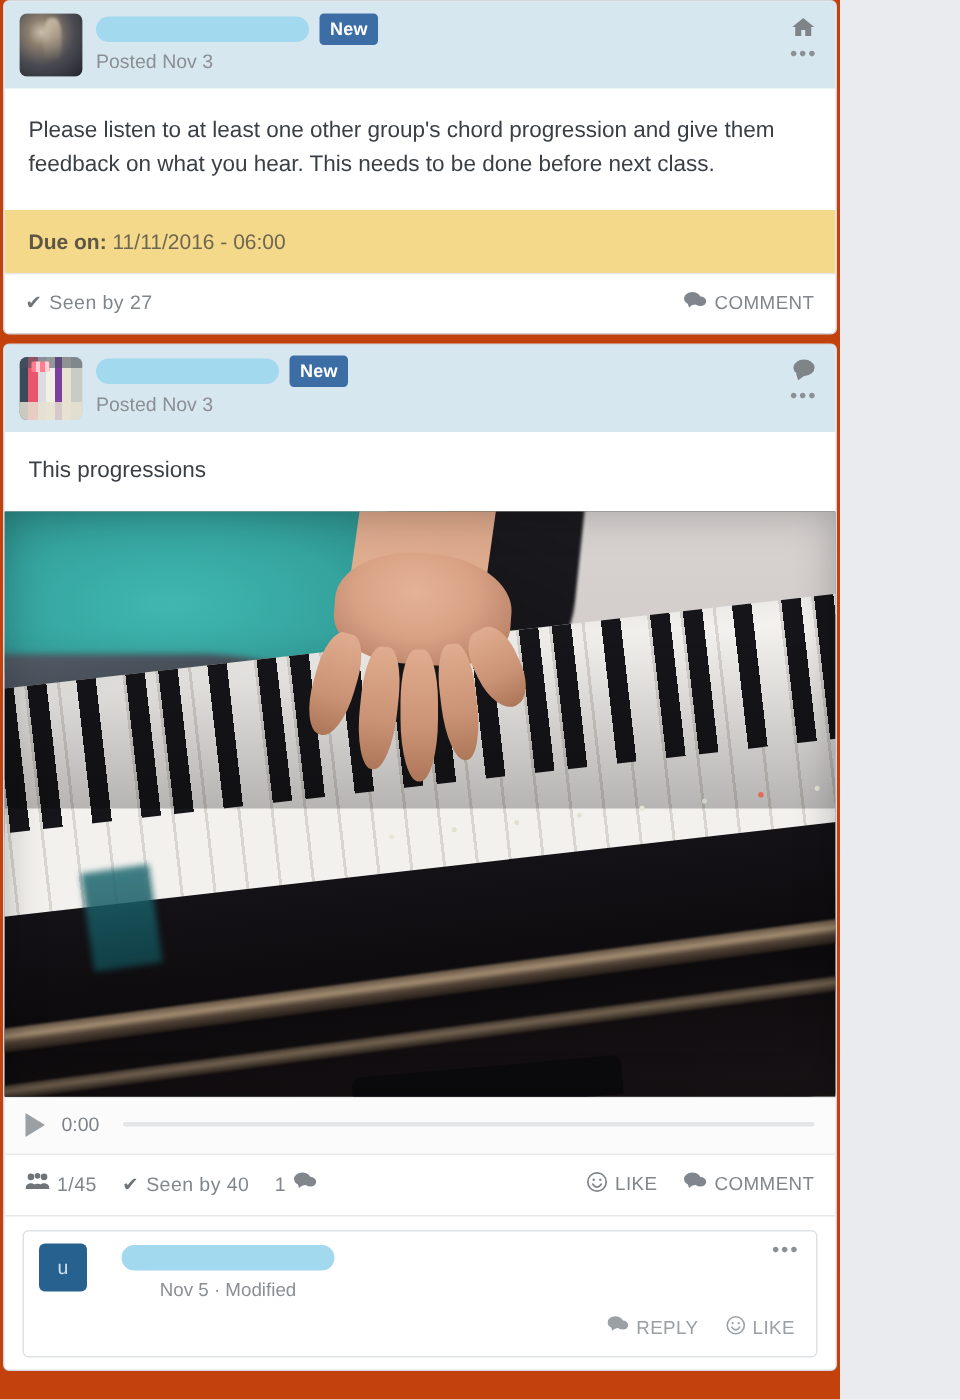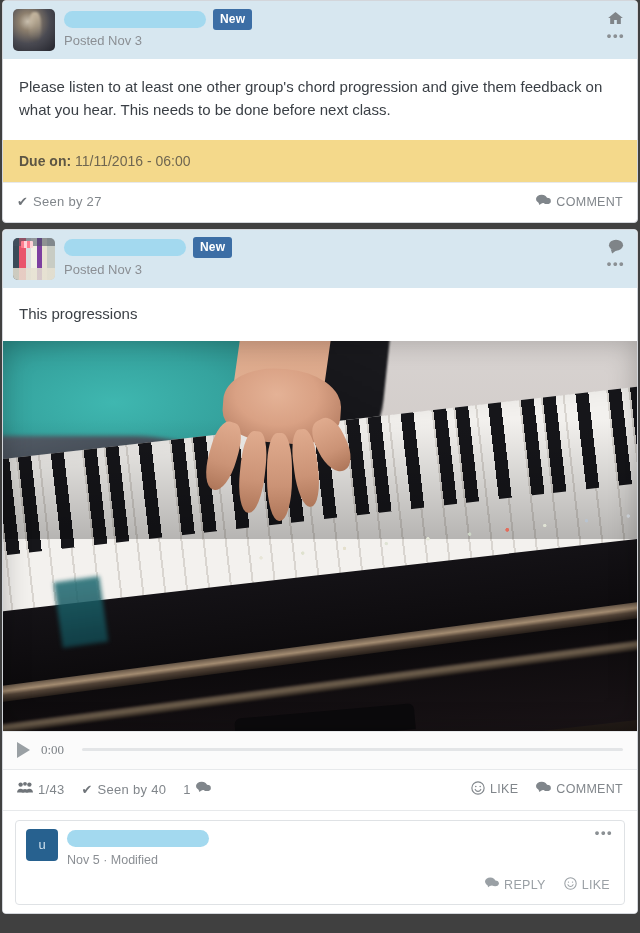--- a/index.html
+++ b/index.html
@@ -6,23 +6,23 @@
 
   html, body {
     width: 640px;
     height: 933px;
     background: #e9ebee;
     font-family: "Liberation Sans", sans-serif;
     -webkit-font-smoothing: antialiased;
   }
 
   .feed {
-    width: 640px;
+    width: 560px;
     height: 933px;
-    background: #404040;
+    background: #c2410c;
     overflow: hidden;
     position: relative;
   }
 
   
   .card {
     background: #ffffff;
     border: 1px solid #d3d6db;
     border-radius: 4px;
     margin: 0 2px 6px 2px;
@@ -386,21 +386,21 @@
   .play-btn {
     width: 0; height: 0;
     border-left: 13px solid #9aa0a4;
     border-top: 8px solid transparent;
     border-bottom: 8px solid transparent;
     cursor: pointer;
   }
   .time {
     font-size: 13px;
     color: #7d8287;
-    font-family: Liberation Serif, serif;
+    font-family: Liberation Sans, sans-serif;
     min-width: 30px;
   }
   .track {
     flex: 1 1 auto;
     height: 3px;
     background: #e3e5e7;
     border-radius: 2px;
     position: relative;
     cursor: pointer;
   }
@@ -426,21 +426,21 @@
     width: 32px; height: 32px;
     flex: 0 0 32px;
     background: #27618f;
     border-radius: 4px;
     color: #cfe0ec;
     font-size: 13px;
     display: flex;
     align-items: center;
     justify-content: center;
   }
-  .c-meta { margin-left: 9px; padding-top: 1px; }
+  .c-meta { margin-left: 23px; padding-top: 1px; text-align: center; }
   .c-date {
     color: #8b8f94;
     font-size: 12.5px;
     margin-top: 6px;
   }
   .c-dots {
     position: absolute;
     right: 11px; top: 8px;
   }
   .comment-text {
@@ -580,21 +580,21 @@
           <span>
             <svg width="16" height="13" viewBox="0 0 22 16" fill="#6f7479">
               <circle cx="5" cy="4" r="3"></circle>
                 <circle cx="11" cy="3" r="2.6"></circle>
                 <circle cx="17" cy="4" r="3"></circle>
               <path d="M0 15c0-3.2 2.3-5.2 5-5.2S10 11.8 10 15z"></path>
               <path d="M12 15c0-3.2 2.3-5.2 5-5.2S22 11.8 22 15z"></path>
               <path d="M6.5 15c0-3 1.9-4.8 4.5-4.8S15.5 12 15.5 15z"></path>
             </svg>
           </span>
-          <span class="lbl">1/43</span>
+          <span class="lbl">1/45</span>
         </span>
 
         <span class="meta-item">
           <span class="check">✔</span>
           <span class="lbl">Seen by 40</span>
         </span>
 
         <span class="meta-item">
           <span class="lbl">1</span>
           <span>

